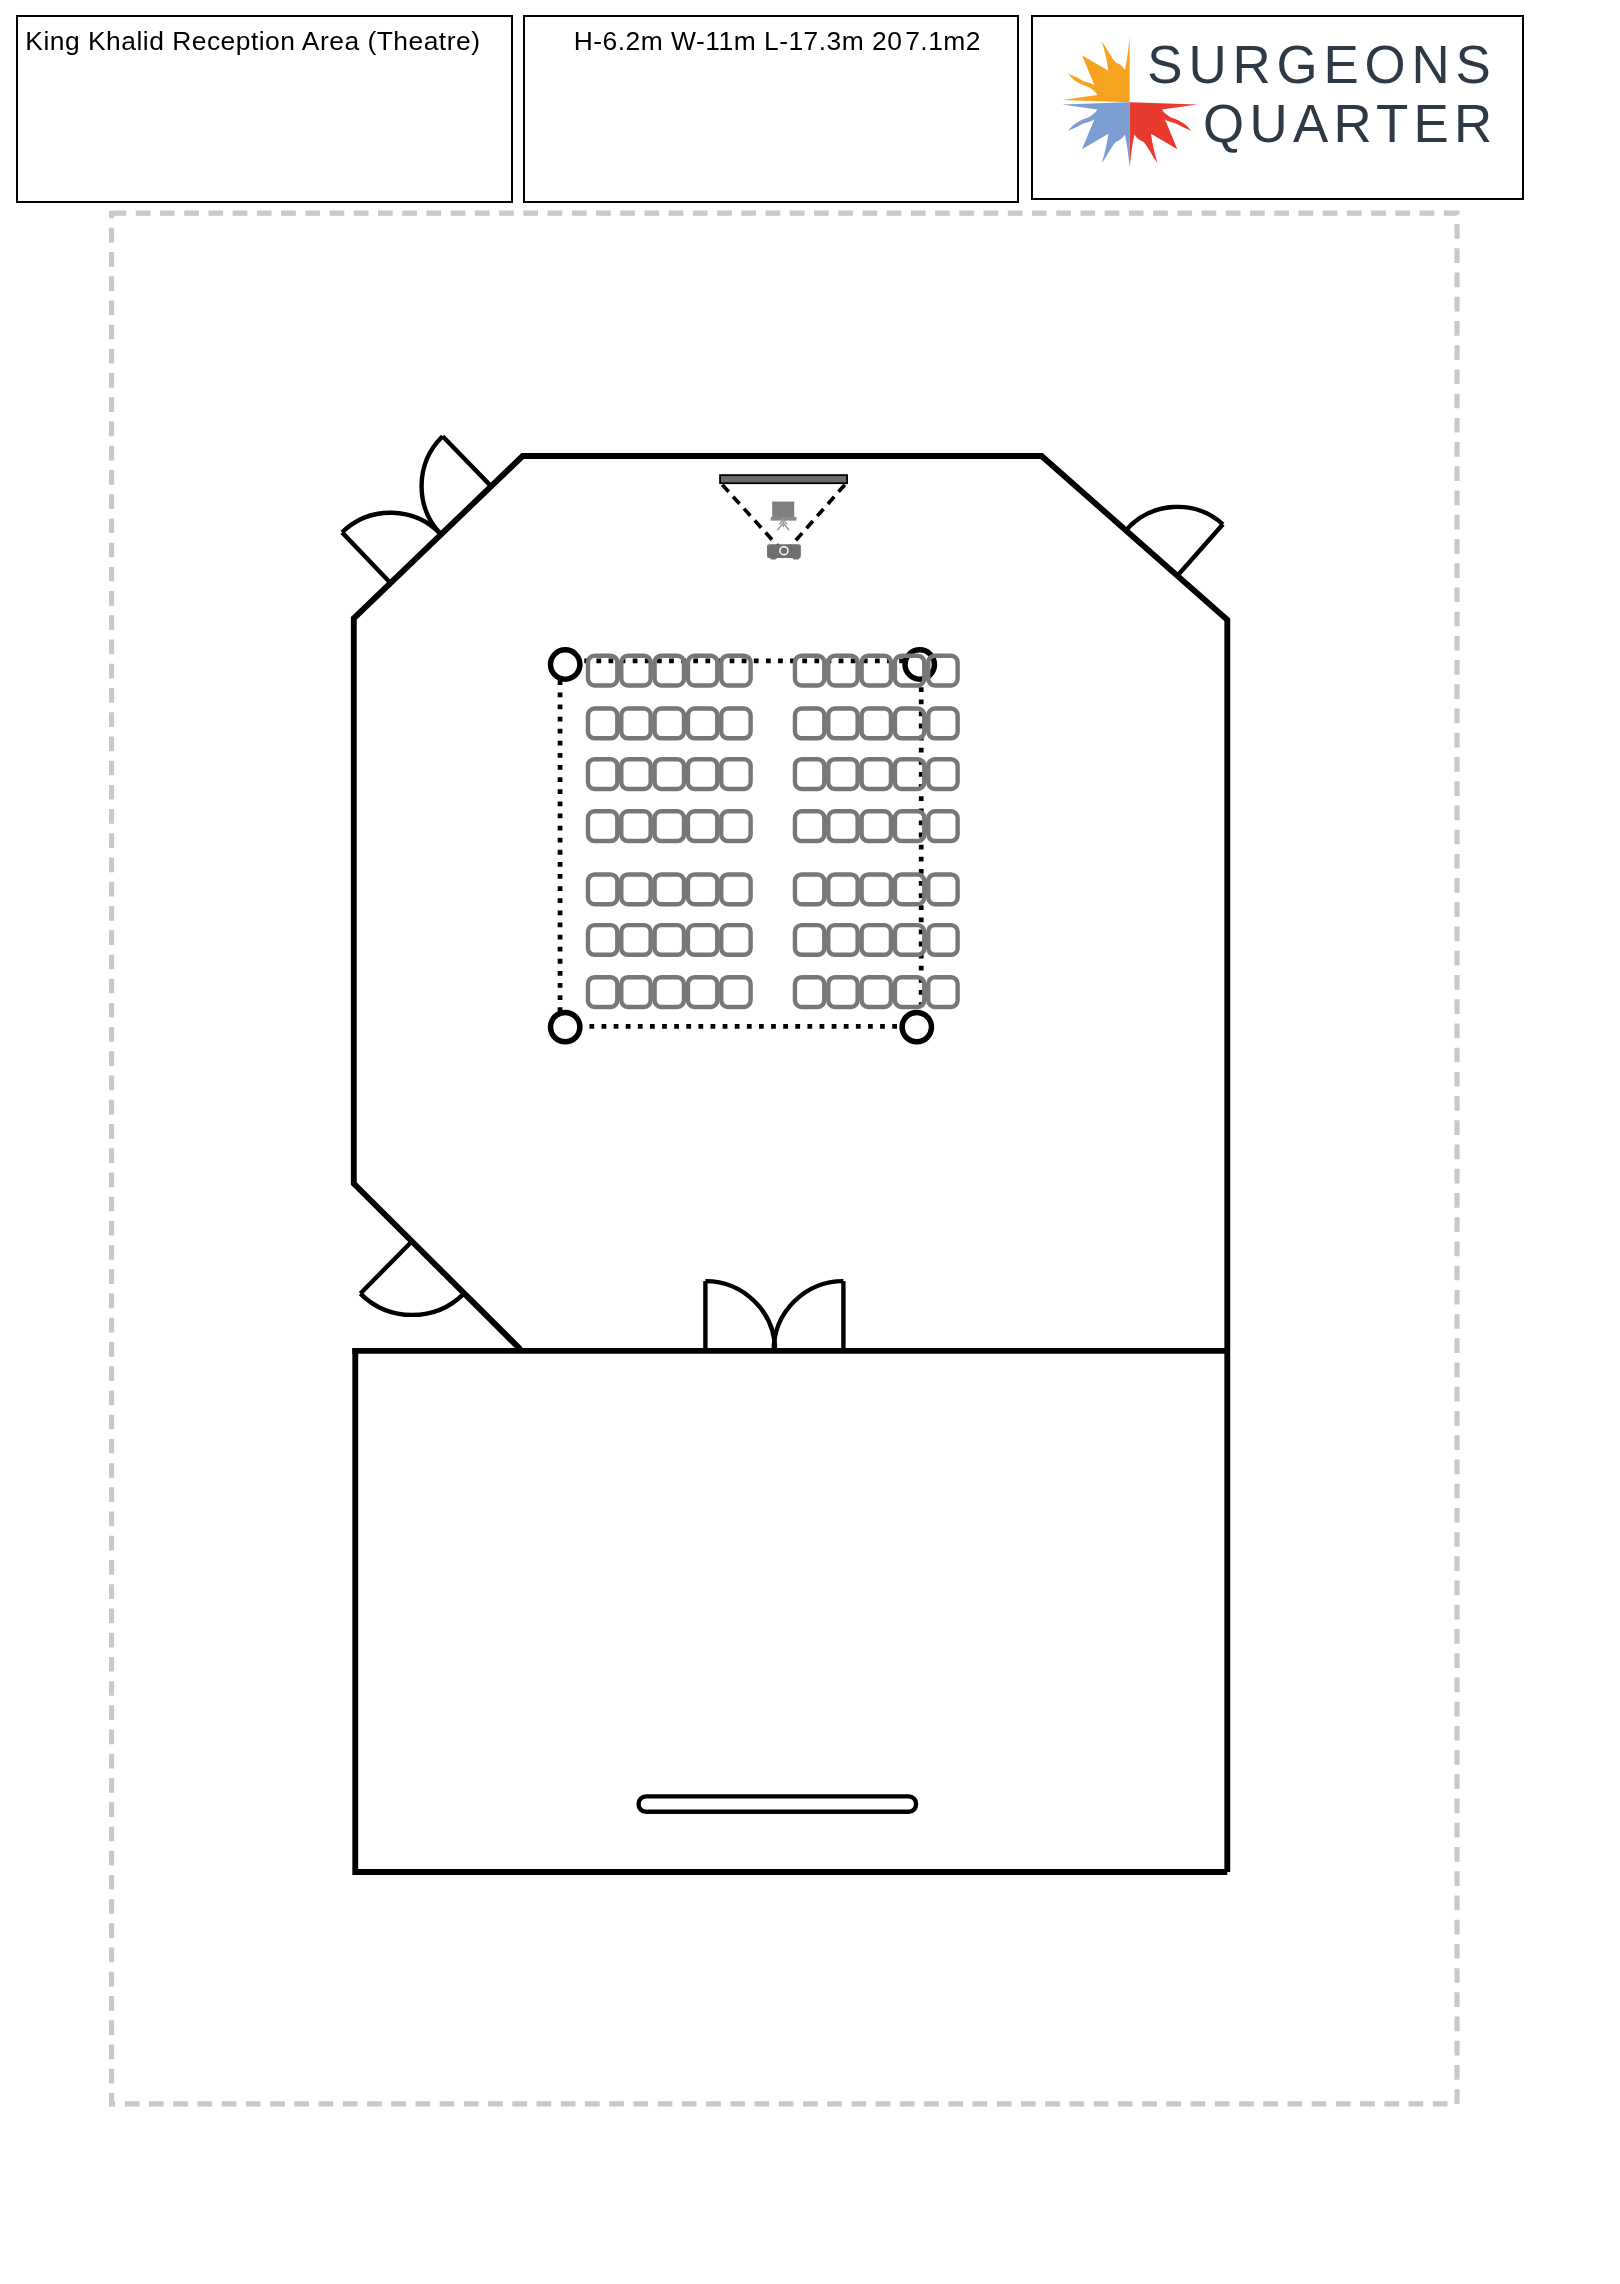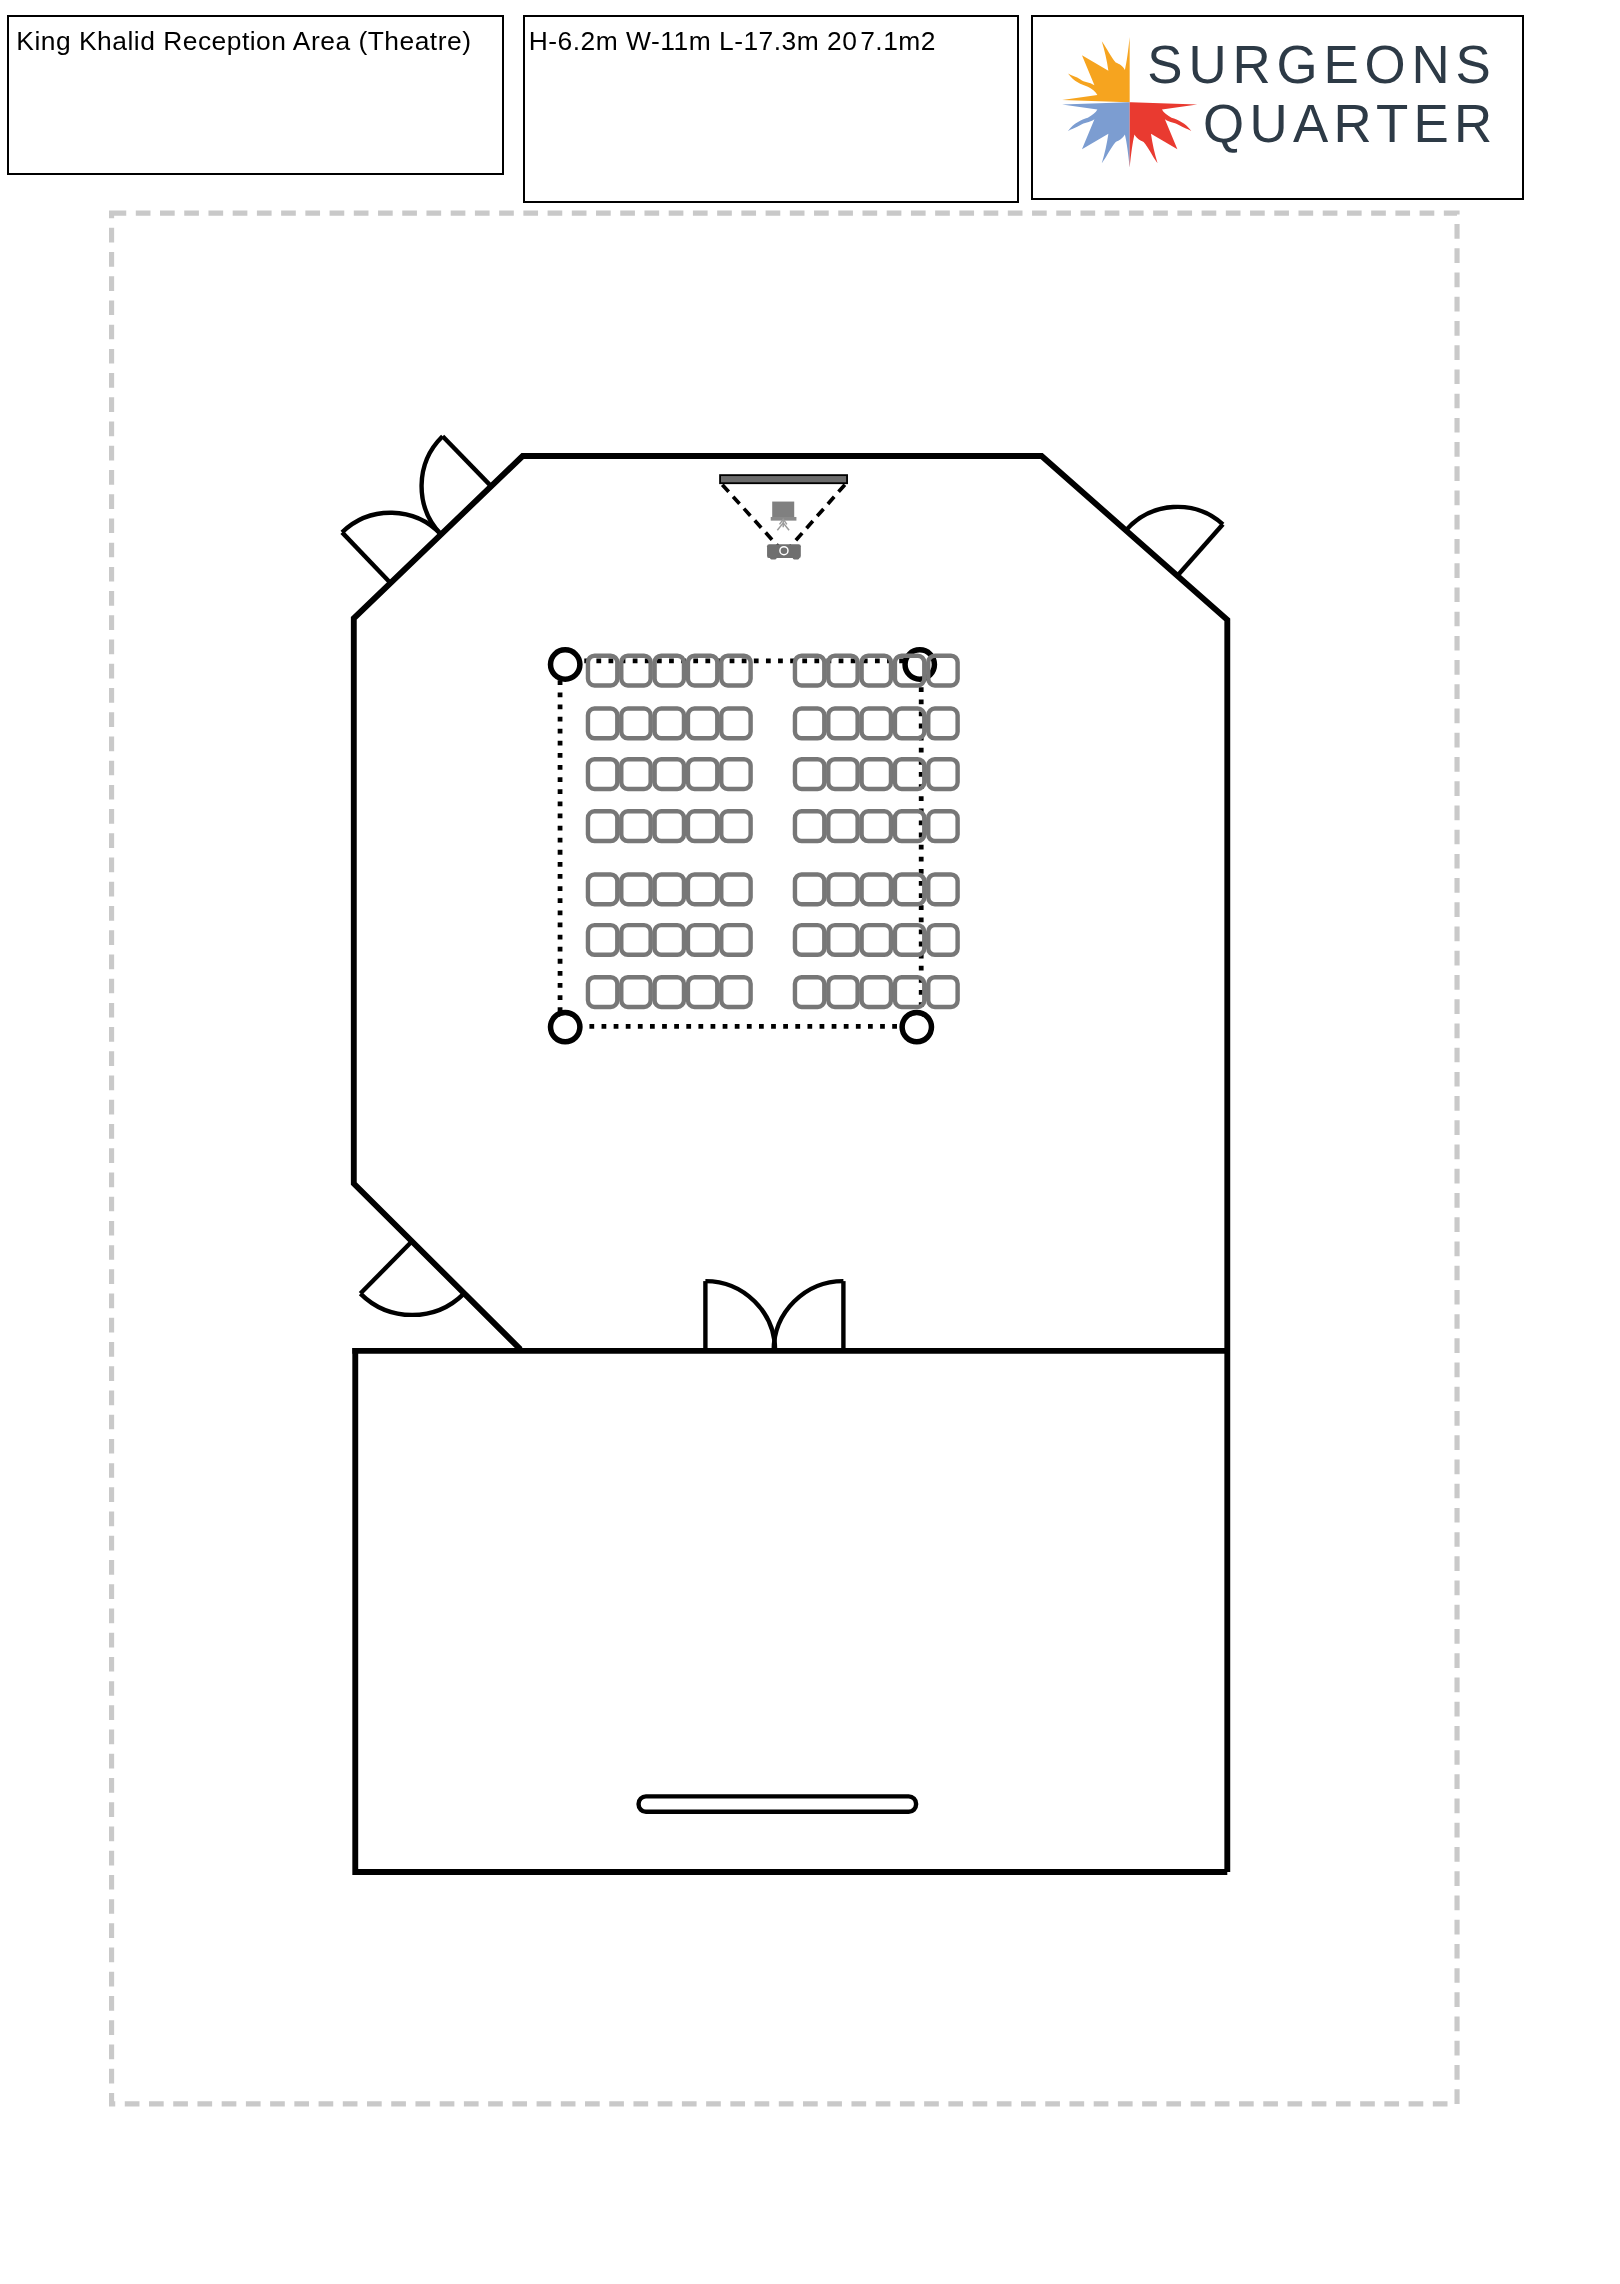--- a/index.html
+++ b/index.html
@@ -6,25 +6,25 @@
 #page{position:relative;width:1620px;height:2284px;background:#fff;overflow:hidden;
  font-family:"Liberation Sans",sans-serif;}
 .hbox{position:absolute;border:2.9px solid #000;background:#fff;box-sizing:border-box;}
 .hbox span{display:block;font-size:26.4px;color:#000;letter-spacing:0.5px;}
 #plan{position:absolute;left:0;top:0;}
 </style>
 </head>
 <body>
 <div id="page">
 
-<div class="hbox" style="left:7px;top:15.4px;width:497px;height:160px;">
+<div class="hbox" style="left:16px;top:15.4px;width:497px;height:188px;">
       <span style="margin:8.8px 0 0 7.3px;">King Khalid Reception Area (Theatre)</span>
     </div>
 
-<div class="hbox" style="left:523px;top:15.4px;width:496px;height:188px;">
+<div class="hbox" style="left:523px;top:15.4px;width:496px;height:188px;padding-left:45px;">
       <span style="margin:8.8px 0 0 3.7px;">H-6.2m W-11m L-17.3m 20 7.1m2</span>
     </div>
 
 <div class="hbox" style="left:1031px;top:15.4px;width:493px;height:185px;"></div>
 
 <svg id="plan" width="1620" height="2284" viewBox="0 0 2207 3111" fill="none">
 <defs>
 
 <path id="quad" d="M0,0 L0,-89 C-2,-70 -4,-55 -6.5,-44 C-10,-50 -14,-52 -19,-54 C-26,-62 -30,-72 -38,-83 C-34,-70 -31,-57 -29,-43 L-65,-64 L-48,-23 C-55,-28 -62,-27 -67,-31 C-73,-35 -79,-36 -84,-39 C-76,-28 -66,-24 -57,-21 C-51,-18 -46,-14 -44,-10 L-92,-3 L-2,0 Z"></path>
 <g id="chair">

